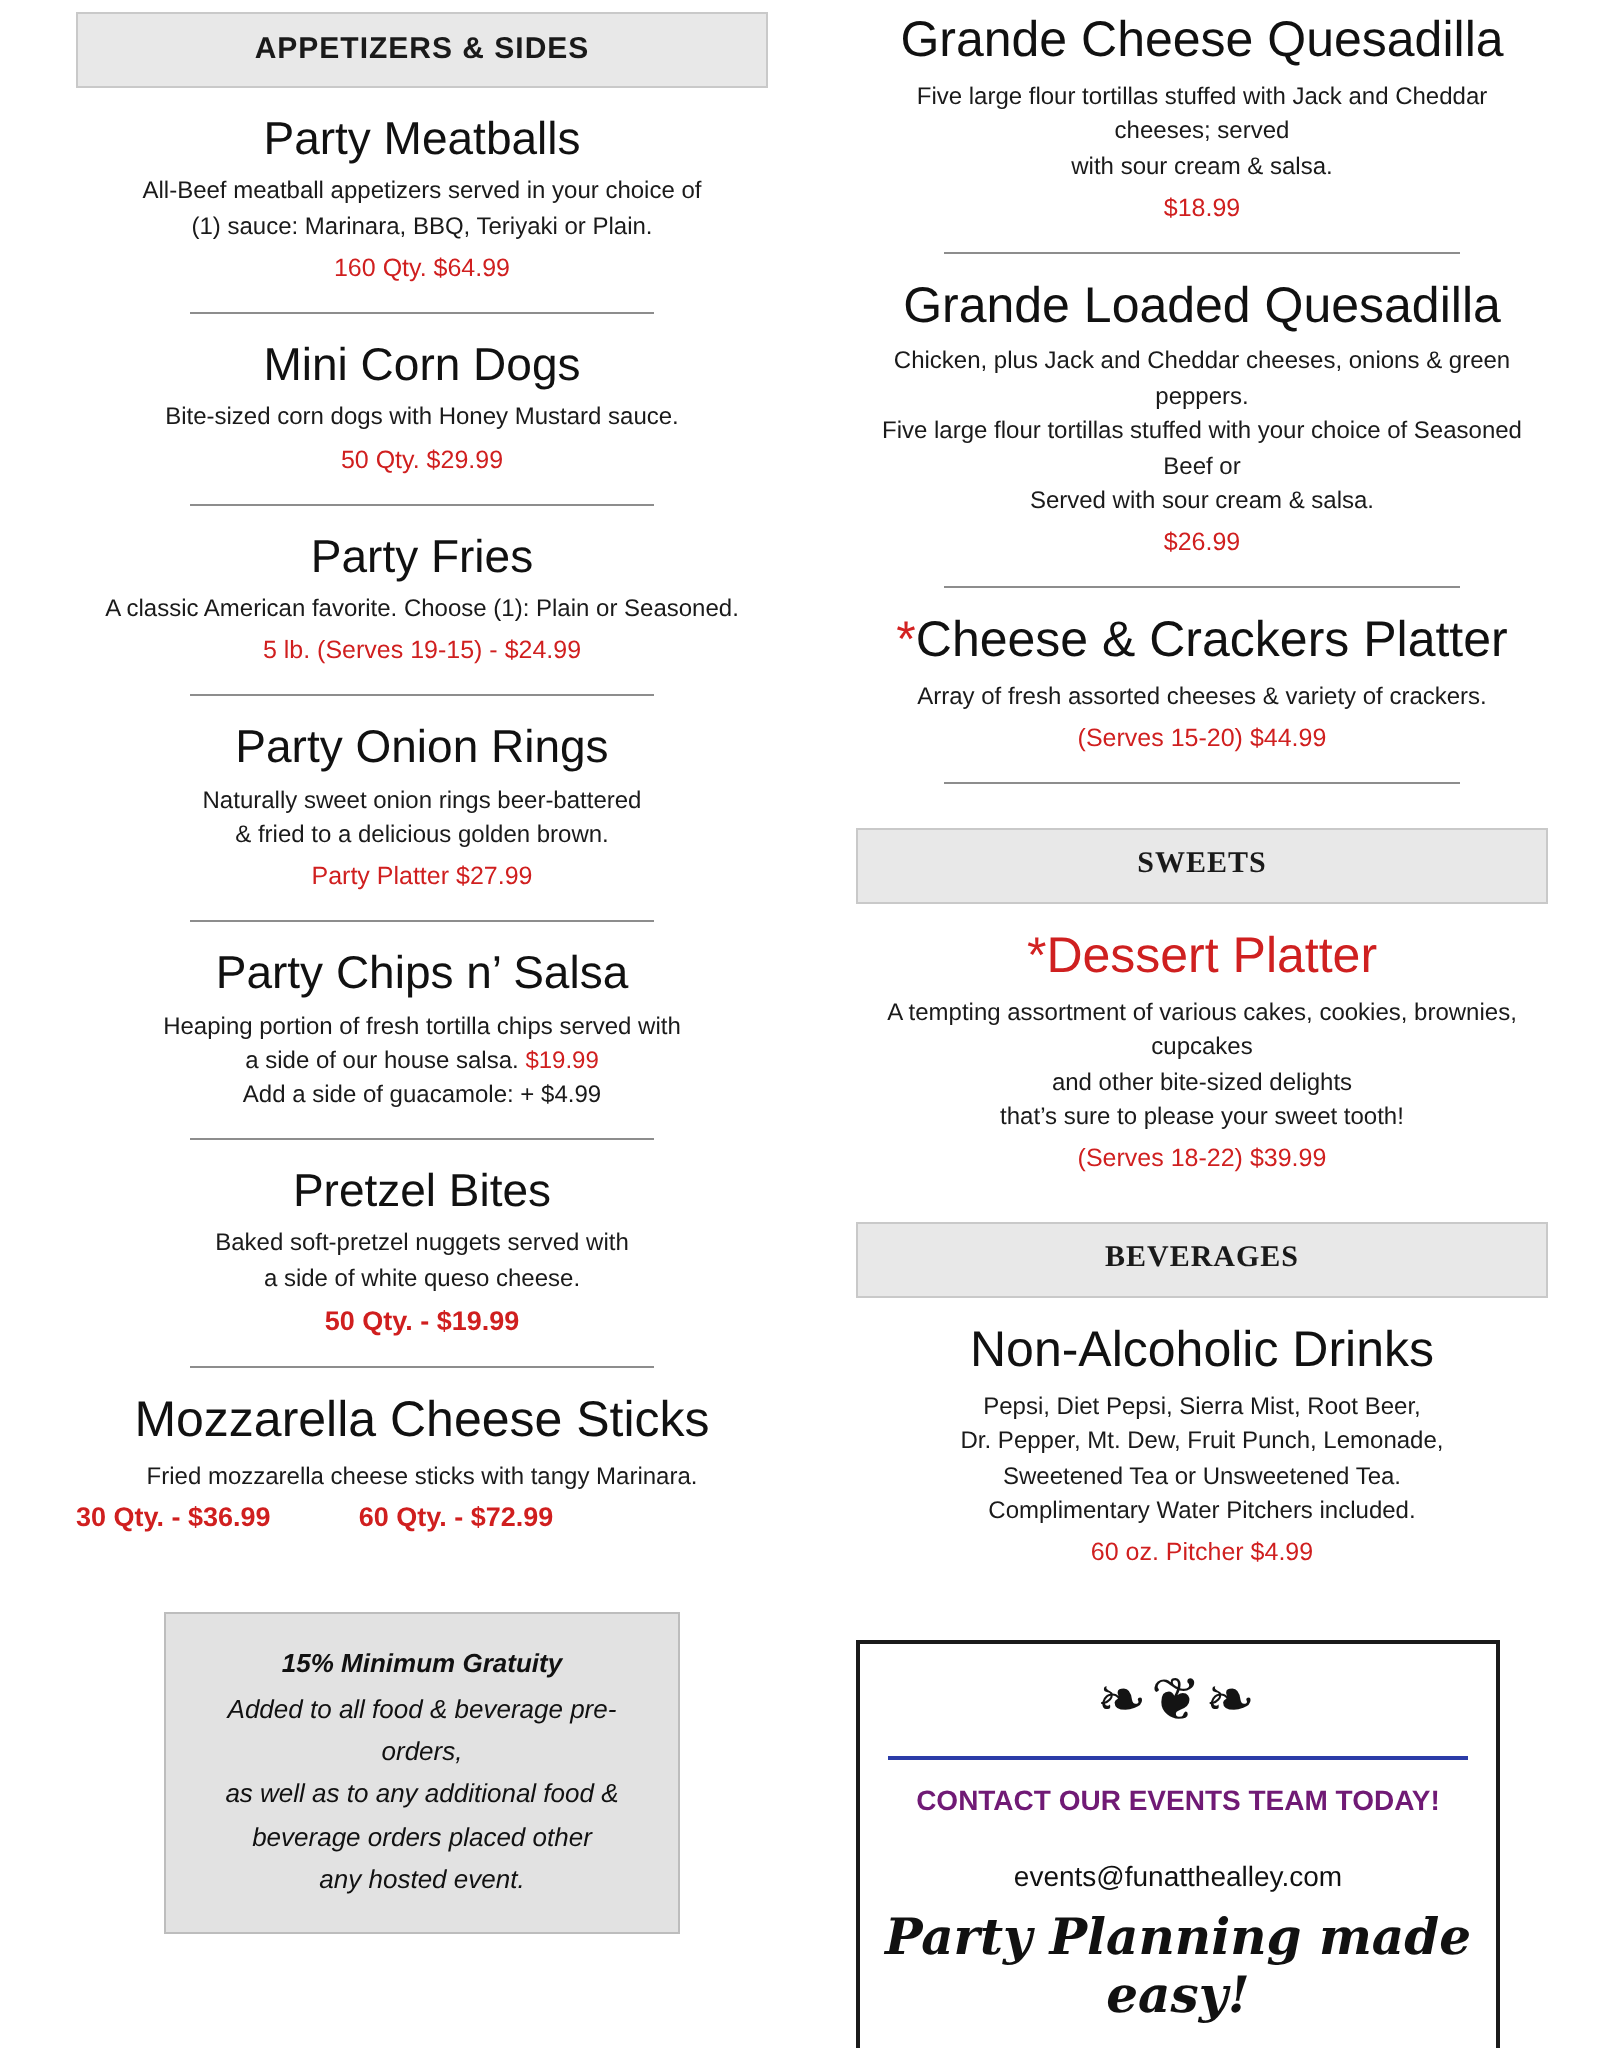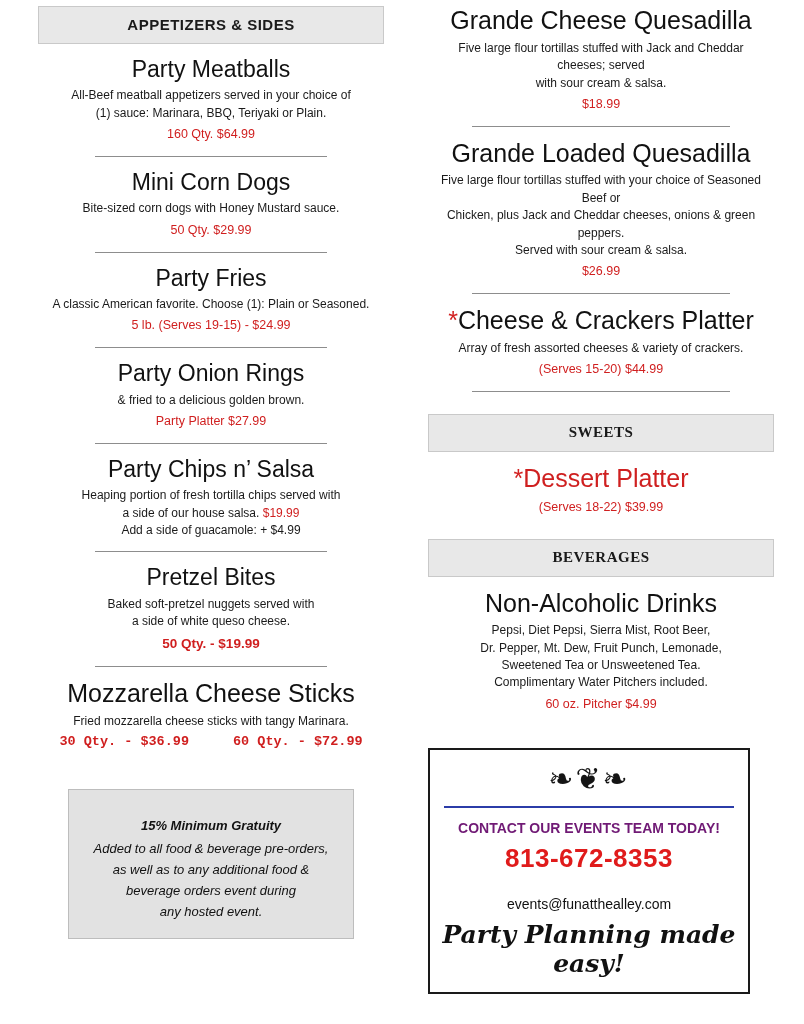--- a/index.html
+++ b/index.html
@@ -73,47 +73,46 @@
   }
   .price {
     font-size: 12.5px;
     color: #d01f1f;
     margin-top: 3px;
     line-height: 1.5;
   }
   .price.big { font-size: 13.5px; font-weight: bold; }
   .price-row {
     display: flex;
-    justify-content: center;
+    justify-content: flex-start;
     gap: 44px;
     font-size: 13.5px;
     color: #d01f1f;
     font-weight: bold;
     margin-top: 4px;
-    font-family: Liberation Mono, monospace;
   }
   .inline-price { color: #d01f1f; }
 
   
   .divider {
     width: 232px;
     height: 0;
     border-top: 1px solid #8d8d8d;
     margin: 12px auto 0 auto;
   }
   .divider.wide { width: 258px; }
 
   
   .gratuity {
     margin: 40px auto 0 auto;
-    width: 286px;
+    width: 258px;
     background: #e2e2e2;
     border: 1px solid #bdbdbd;
     text-align: center;
-    padding: 25px 12px 16px 12px;
+    padding: 14px 12px 16px 12px;
     box-sizing: border-box;
     font-style: italic;
     font-size: 13px;
     line-height: 1.62;
     color: #111111;
   }
   .gratuity .g-title {
     font-weight: bold;
     margin-bottom: 2px;
   }
@@ -195,20 +194,21 @@
     <div class="item">
       <div class="item-name">Party Fries</div>
       <div class="item-desc">A classic American favorite.  Choose (1): Plain or Seasoned.</div>
       <div class="price">5 lb. (Serves 19-15) - $24.99</div>
     </div>
     <div class="divider"></div>
 
     <div class="item">
       <div class="item-name">Party Onion Rings</div>
       <div class="item-desc">
+        <div>Naturally sweet onion rings beer-battered</div>
         <div>&amp; fried to a delicious golden brown.</div>
       </div>
       <div class="price">Party Platter $27.99</div>
     </div>
     <div class="divider"></div>
 
     <div class="item">
       <div class="item-name">Party Chips n’ Salsa</div>
       <div class="item-desc">
         <div>Heaping portion of fresh tortilla chips served with</div>
@@ -237,62 +237,67 @@
       <div class="price-row">
         <span>30 Qty. - $36.99</span>
         <span>60 Qty. - $72.99</span>
       </div>
     </div>
 
     <div class="gratuity">
       <div class="g-title">15% Minimum Gratuity</div>
       <div>Added to all food &amp; beverage pre-orders,</div>
       <div>as well as to any additional food &amp;</div>
-      <div>beverage orders event during</div>
+      <div>beverage orders placed other</div>
       <div>any hosted event.</div>
     </div>
   </div>
 
   <div class="col col-right">
 
     <div class="item sp-top-0">
       <div class="item-name big">Grande Cheese Quesadilla</div>
       <div class="item-desc">
         <div>Five large flour tortillas stuffed with Jack and Cheddar cheeses; served</div>
         <div>with sour cream &amp; salsa.</div>
       </div>
       <div class="price">$18.99</div>
     </div>
     <div class="divider wide"></div>
 
     <div class="item">
       <div class="item-name big">Grande Loaded Quesadilla</div>
       <div class="item-desc">
+        <div>Chicken, plus Jack and Cheddar cheeses, onions &amp; green peppers.</div>
         <div>Five large flour tortillas stuffed with your choice of Seasoned Beef or</div>
-        <div>Chicken, plus Jack and Cheddar cheeses, onions &amp; green peppers.</div>
         <div>Served with sour cream &amp; salsa.</div>
       </div>
       <div class="price">$26.99</div>
     </div>
     <div class="divider wide"></div>
 
     <div class="item">
       <div class="item-name big">
         <span class="star">*</span><span>Cheese &amp; Crackers Platter</span>
       </div>
       <div class="item-desc">Array of fresh assorted cheeses &amp; variety of crackers.</div>
       <div class="price">(Serves 15-20)  $44.99</div>
     </div>
     <div class="divider wide"></div>
 
     <div class="section-bar bar-gap-top">SWEETS</div>
 
     <div class="item">
       <div class="item-name big red">
         <span class="star">*</span><span>Dessert Platter</span>
+      </div>
+      <div class="item-desc">
+        <div>A tempting assortment of various cakes, cookies, brownies, cupcakes</div>
+        <div>and other bite-sized delights</div>
+        <div>that’s sure to please your sweet tooth!</div>
       </div>
       <div class="price">(Serves 18-22)  $39.99</div>
     </div>
 
     <div class="section-bar bar-gap-top">BEVERAGES</div>
 
     <div class="item">
       <div class="item-name big">Non-Alcoholic Drinks</div>
       <div class="item-desc">
         <div>Pepsi, Diet Pepsi, Sierra Mist, Root Beer,</div>
@@ -300,18 +305,17 @@
         <div>Sweetened Tea or Unsweetened Tea.</div>
         <div class="italic">Complimentary Water Pitchers included.</div>
       </div>
       <div class="price">60 oz. Pitcher $4.99</div>
     </div>
 
     <div class="contact">
       <div class="flourish">❧❦❧</div>
       <div class="contact-rule"></div>
       <div class="contact-head">CONTACT OUR EVENTS TEAM TODAY!</div>
-      <div class="contact-phone">813-672-8353</div>
       <div class="contact-email">events@funatthealley.com</div>
       <div class="contact-tag">Party Planning made easy!</div>
     </div>
   </div>
 </div>
 
 </body></html>

